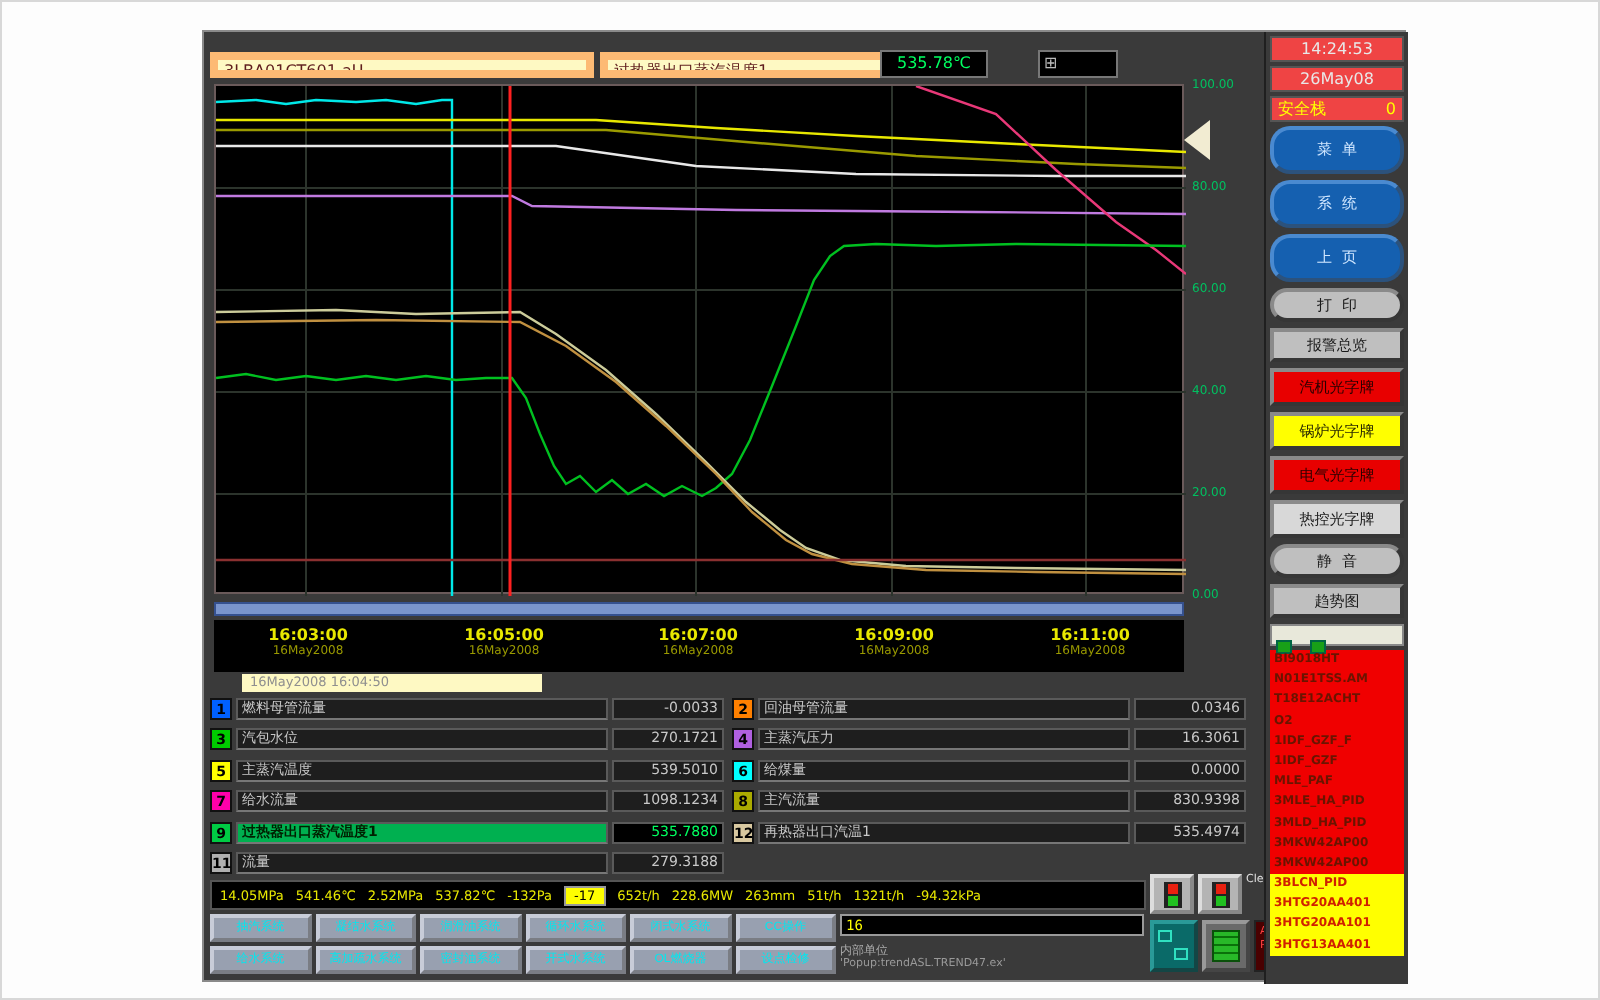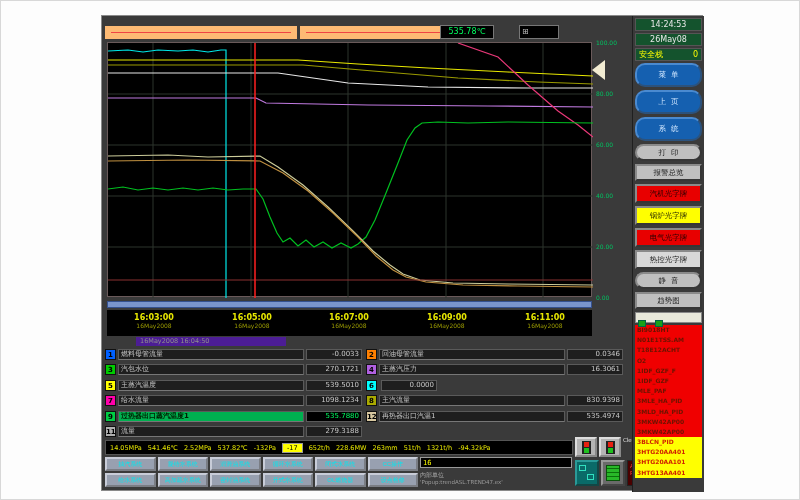--- a/index.html
+++ b/index.html
@@ -1,41 +1,41 @@
 <!DOCTYPE html>
 <html><head>
 <meta charset="utf-8">
 <style>
   * { margin:0; padding:0; box-sizing:border-box; }
   body { background:#fff; font-family:"DejaVu Sans", sans-serif; }
   #stage { position:relative; width:800px; height:500px; background:#fdfdfd; border:1px solid #d8d8d8; overflow:hidden; }
   #win { position:absolute; left:100px; top:14px; width:602px; height:476px; background:#3a3a3a; border:1px solid #8a8a8a; }
 
   
-  .hbar { position:absolute; height:13px; background:#ef4444; border:6px solid #fdba74; color:#5f1d1d; font-size:8px; line-height:11px; padding-left:17px; overflow:hidden; white-space:nowrap; }
+  .hbar { position:absolute; height:13px; background:#fef9c3; border:4px solid #fdba74; color:#5f1d1d; font-size:8px; line-height:11px; padding-left:3px; overflow:hidden; white-space:nowrap; }
   #tag-bar { left:3px; top:10px; width:192px; }
   #desc-bar { left:198px; top:10px; width:158px; }
   #val-box { position:absolute; left:338px; top:9px; width:54px; height:14px; background:#000; border:1px solid #777; color:#00ff60; font-size:8px; line-height:12px; text-align:center; }
   #extra-box { position:absolute; left:417px; top:9px; width:40px; height:14px; background:#000; border:1px solid #777; color:#bbb; font-size:8px; line-height:12px; padding-left:2px; }
 
   
   #plot { position:absolute; left:5px; top:26px; width:485px; height:255px; background:#000; border:1px solid #6a5a5a; }
   #plot svg { position:absolute; left:0; top:0; }
   #scale-col { position:absolute; left:492px; top:26px; width:28px; height:262px; }
   .ytick { position:absolute; left:2px; color:#00c060; font-size:6px; white-space:nowrap; }
   #pointer-tri { position:absolute; left:-2px; top:18px; width:0; height:0; border-top:10px solid transparent; border-bottom:10px solid transparent; border-right:13px solid #f2ecd2; }
   #scrollbar { position:absolute; left:5px; top:285px; width:485px; height:7px; background:#7a95cc; border:1px solid #35518f; }
   #time-axis { position:absolute; left:5px; top:294px; width:485px; height:26px; background:#000; }
   .tlabel { position:absolute; width:64px; text-align:center; }
   .tlabel .tt { color:#e8e800; font-size:8px; font-weight:bold; display:block; }
   .tlabel .td { color:#9a9a00; font-size:6px; display:block; }
 
   
   #legend { position:absolute; left:3px; top:321px; width:519px; height:101px; }
-  #cursor-ts { position:absolute; left:31px; top:0; width:150px; height:9px; background:#4c1d95; color:#8f8f8f; font-size:6.5px; line-height:9px; padding-left:4px; }
+  #cursor-ts { position:absolute; left:16px; top:0; width:150px; height:9px; background:#fef9c3; color:#8f8f8f; font-size:6.5px; line-height:9px; padding-left:4px; }
   .lg-col { position:absolute; top:11px; width:257px; }
   #legend-left { left:0; } #legend-right { left:261px; }
   .lg-row { display:flex; align-items:center; height:13px; margin-bottom:2.4px; }
   .lg-num { width:11px; height:11px; font-size:7px; line-height:11px; text-align:center; color:#000; font-weight:bold; margin-right:2px; border:1px solid #111; flex:none; }
   .lg-name { flex:1; height:11px; background:#1e1e1e; border:1px solid #5a5a5a; border-bottom-color:#777; color:#c8c8c8; font-size:7px; line-height:9px; padding:0 2px; overflow:hidden; white-space:nowrap; }
   .lg-val { width:56px; flex:none; height:11px; background:#1e1e1e; border:1px solid #5a5a5a; color:#c8c8c8; font-size:7px; line-height:9px; text-align:right; padding:0 2px; margin-left:2px; }
   .lg-row.hl .lg-name { background:#00b050; color:#002000; font-weight:bold; }
   .lg-row.hl .lg-val { background:#000; color:#00ff60; }
 
   
@@ -59,21 +59,21 @@
   #cmd-input { position:absolute; left:318px; top:441px; width:152px; height:11px; background:#000; border:1px solid #999; color:#ffff00; font-size:7px; padding:0 2px; font-family:"DejaVu Sans Mono", monospace; }
   #info1 { position:absolute; left:318px; top:455px; color:#aaa; font-size:6px; }
   #info2 { position:absolute; left:318px; top:463px; color:#999; font-size:5.5px; white-space:nowrap; }
 
   
   #menu-grid { position:absolute; left:3px; top:441px; width:313px; display:grid; grid-template-columns:repeat(6,1fr); gap:2px; }
   .menu-btn { height:14px; background:#98a0b0; border:2px outset #c8ccd8; color:#00e8f0; font-size:6px; line-height:10px; text-align:center; overflow:hidden; white-space:nowrap; }
 
   
   #sidebar { position:absolute; left:530px; top:0; width:72px; height:476px; background:#3a3a3a; border-left:1px solid #1f1f1f; padding:2px; }
-  .sb-disp { display:block; width:100%; height:13px; background:#14532d; border:1px solid #555; color:#e8e8e8; font-size:8px; line-height:11px; text-align:center; margin-bottom:2px; }
+  .sb-disp { display:block; width:100%; height:13px; background:#ef4444; border:1px solid #555; color:#e8e8e8; font-size:8px; line-height:11px; text-align:center; margin-bottom:2px; }
   #safety-box { display:flex; justify-content:space-between; padding:0 3px; color:#ffff00; }
   .sb { display:block; width:100%; margin-bottom:3px; border:2px outset #8a8a8a; font-size:7.5px; text-align:center; overflow:hidden; white-space:nowrap; }
   .sb.sp { letter-spacing:5px; text-indent:5px;border-radius:10px; }
   .sb-blue { background:#1560b0; color:#cfe6ff; height:24px; line-height:20px; border-color:#4a8ad0; }
   .sb-gray { background:#bfbfbf; color:#1a1a1a; height:17px; line-height:13px; }
   .sb-red { background:#e80000; color:#2a0000; height:19px; line-height:15px; }
   .sb-yellow { background:#ffff00; color:#2a2a00; height:19px; line-height:15px; }
   .sb-light { background:#d8d8d8; color:#1a1a1a; height:19px; line-height:15px; }
   #flag-bar { width:100%; height:11px; background:#e8e8da; border:1px solid #888; margin-bottom:2px; }
   .flag { display:inline-block; width:8px; height:7px; background:#18a018; border:1px solid #064; margin:1px 2px; }
@@ -190,20 +190,21 @@
             <span class="lg-name">回油母管流量</span>
             <span class="lg-val">0.0346</span>
           </div>
           <div class="lg-row">
             <span class="lg-num" style="background: rgb(176, 96, 224);">4</span>
             <span class="lg-name">主蒸汽压力</span>
             <span class="lg-val">16.3061</span>
           </div>
           <div class="lg-row">
             <span class="lg-num" style="background: rgb(0, 255, 255);">6</span>
+            <span class="lg-name">给煤量</span>
             <span class="lg-val">0.0000</span>
           </div>
           <div class="lg-row">
             <span class="lg-num" style="background: rgb(170, 170, 0);">8</span>
             <span class="lg-name">主汽流量</span>
             <span class="lg-val">830.9398</span>
           </div>
           <div class="lg-row">
             <span class="lg-num" style="background: rgb(216, 200, 160);">12</span>
             <span class="lg-name">再热器出口汽温1</span>
@@ -269,22 +270,22 @@
 
     <div id="sidebar">
       <div class="sb-disp">14:24:53</div>
       <div class="sb-disp">26May08</div>
       <div class="sb-disp" id="safety-box">
         <span>安全栈</span>
         <span>0</span>
       </div>
       <div id="sidebar-buttons">
           <button class="sb sb-blue sp">菜单</button>
+          <button class="sb sb-blue sp">系统</button>
           <button class="sb sb-blue sp">上页</button>
-          <button class="sb sb-blue sp">系统</button>
           <button class="sb sb-gray sp">打印</button>
           <button class="sb sb-gray">报警总览</button>
           <button class="sb sb-red">汽机光字牌</button>
           <button class="sb sb-yellow">锅炉光字牌</button>
           <button class="sb sb-red">电气光字牌</button>
           <button class="sb sb-light">热控光字牌</button>
           <button class="sb sb-gray sp">静音</button>
           <button class="sb sb-gray">趋势图</button>
         </div>
       <div id="flag-bar">

